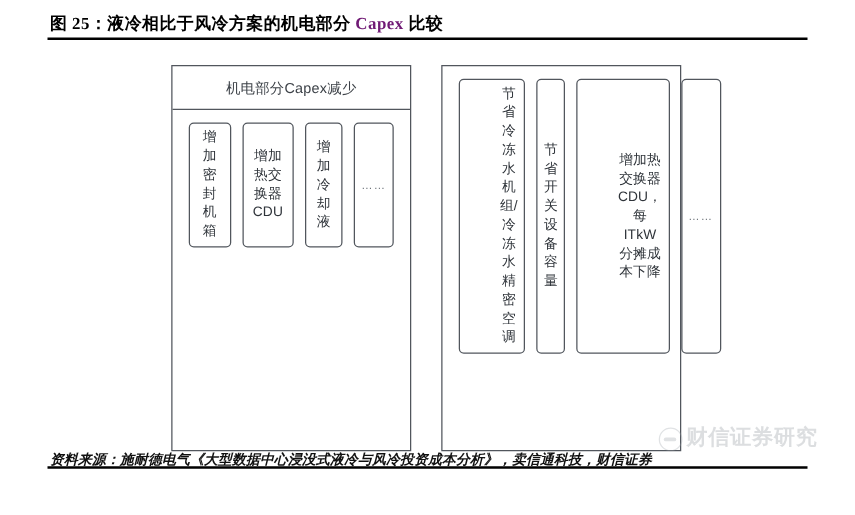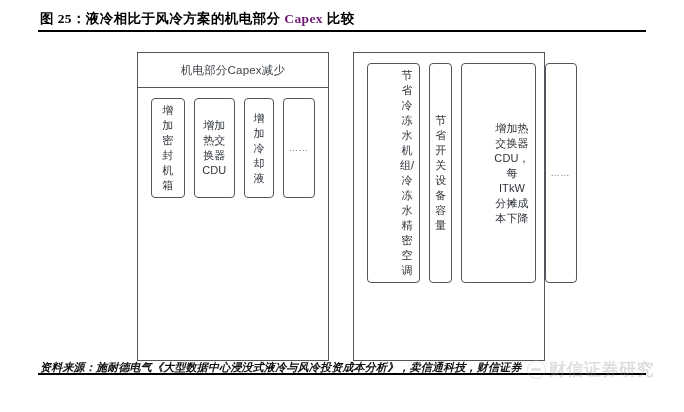--- a/index.html
+++ b/index.html
@@ -123,23 +123,23 @@
     font-size: 11px;
     color: #111111;
     white-space: nowrap;
     letter-spacing: 0.2px;
   }
 
   
   #watermark {
     position: absolute;
     left: 527px;
-    top: 358px;
-    display: flex;
-    align-items: center;
+    top: 338px;
+    display: flex;
+    align-items: flex-end;
     gap: 3px;
     opacity: 0.30;
     pointer-events: none;
   }
   #watermark .wm-logo {
     width: 17px;
     height: 17px;
     border-radius: 50%;
     border: 1.5px solid #9aa1a8;
     position: relative;

